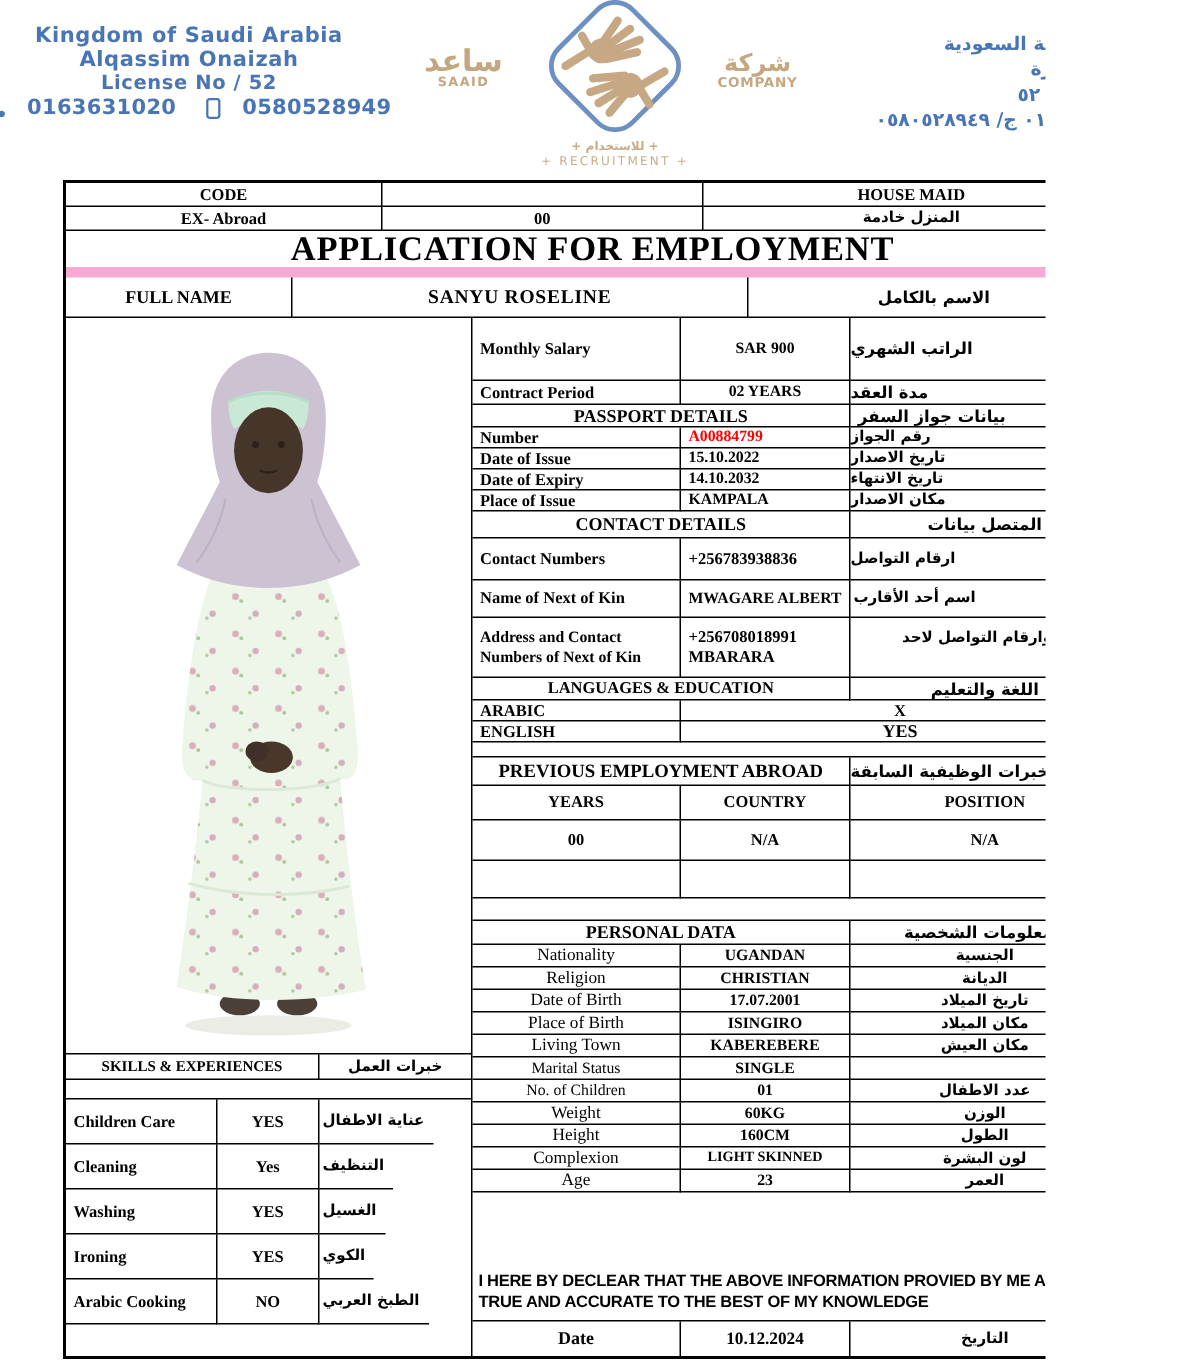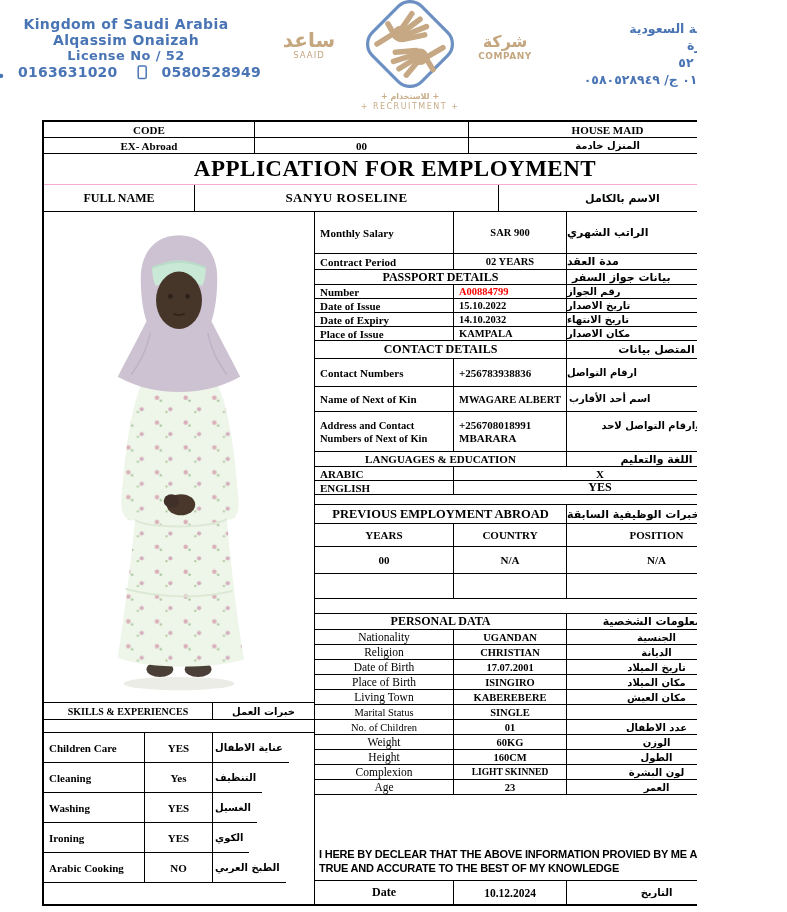--- a/index.html
+++ b/index.html
@@ -7,21 +7,21 @@
         font-family:"Liberation Serif",serif;color:#000;}
   
   .hdr-left{position:absolute;left:8px;top:16px;width:236px;text-align:center;
             font-family:"DejaVu Sans",sans-serif;font-weight:bold;color:#4a75b5;}
   .hdr-left .l1{font-size:14px;letter-spacing:.4px;}
   .hdr-left .l2{font-size:14px;letter-spacing:.4px;}
   .hdr-left .l3{font-size:13px;letter-spacing:.4px;}
   .hdr-left .l4{font-size:14px;letter-spacing:.2px;display:flex;align-items:center;justify-content:center;gap:14px;margin-top:1px;}
   .hdr-saaid{position:absolute;left:280px;top:30px;width:58px;text-align:center;color:#c4a67f;}
   .hdr-saaid .a{font-family:"DejaVu Sans",sans-serif;font-weight:bold;font-size:20px;line-height:20px;}
-  .hdr-saaid .b{font-family:"DejaVu Sans",sans-serif;font-size:8.5px;font-weight:normal;letter-spacing:1px;}
+  .hdr-saaid .b{font-family:"DejaVu Sans",sans-serif;font-size:8.5px;font-weight:bold;letter-spacing:1px;}
   .hdr-logo{position:absolute;left:344px;top:0px;width:132px;text-align:center;}
   .hdr-logo .cap{font-family:"DejaVu Sans",sans-serif;color:#c9ad88;font-size:8px;font-weight:bold;line-height:10px;}
   .hdr-logo .cap2{font-family:"DejaVu Sans",sans-serif;color:#c9ad88;font-size:8px;letter-spacing:1.5px;line-height:10px;}
   .hdr-company{position:absolute;left:474px;top:33px;width:62px;text-align:center;color:#c4a67f;}
   .hdr-company .a{font-family:"DejaVu Sans",sans-serif;font-weight:bold;font-size:16px;line-height:18px;}
   .hdr-company .b{font-family:"DejaVu Sans",sans-serif;font-size:9px;font-weight:bold;letter-spacing:.5px;}
   .hdr-right{position:absolute;left:548px;top:20px;width:232px;direction:rtl;
              font-family:"DejaVu Sans",sans-serif;font-weight:bold;color:#4a75b5;}
   .hdr-right div{font-size:12.5px;line-height:17px;}
   
@@ -33,21 +33,21 @@
   .noR{border-right:none;}  .noB{border-bottom:none;}
   .b{font-weight:bold;}
   .ar{font-family:"DejaVu Sans",sans-serif;direction:rtl;font-weight:bold;}
   .left-al{justify-content:flex-start;padding-left:5px;}
   .right-al{justify-content:flex-end;padding-right:6px;}
   .f11{font-size:11px;} .f10{font-size:10px;} .f12{font-size:12px;}
   .h16{height:16px;} .h15{height:15px;} .h14{height:14px;}
   
   .w211{width:211px;} .w214{width:214px;} .w151{width:151px;} .w304{width:304px;}
   .title-row{height:31px;}
-  .title{flex:1;display:flex;align-items:center;justify-content:center;border-bottom:1px solid #f9a8d4;
+  .title{flex:1;display:flex;align-items:center;justify-content:center;border-bottom:7px solid #f9a8d4;
          font-family:"Liberation Serif",serif;font-weight:bold;font-size:23px;letter-spacing:.5px;}
   .fname-row{height:27px;}
   
   #body{display:flex;flex:1;}
   #lpane{width:271px;box-sizing:border-box;border-right:1px solid #000;display:flex;flex-direction:column;}
   #rpane{flex:1;display:flex;flex-direction:column;}
   
   .wL{width:139px;} .wV{width:113px;} .span2{width:252px;}
   .arab{flex:1;}
   .vcell{font-size:10.5px;font-weight:bold;}

